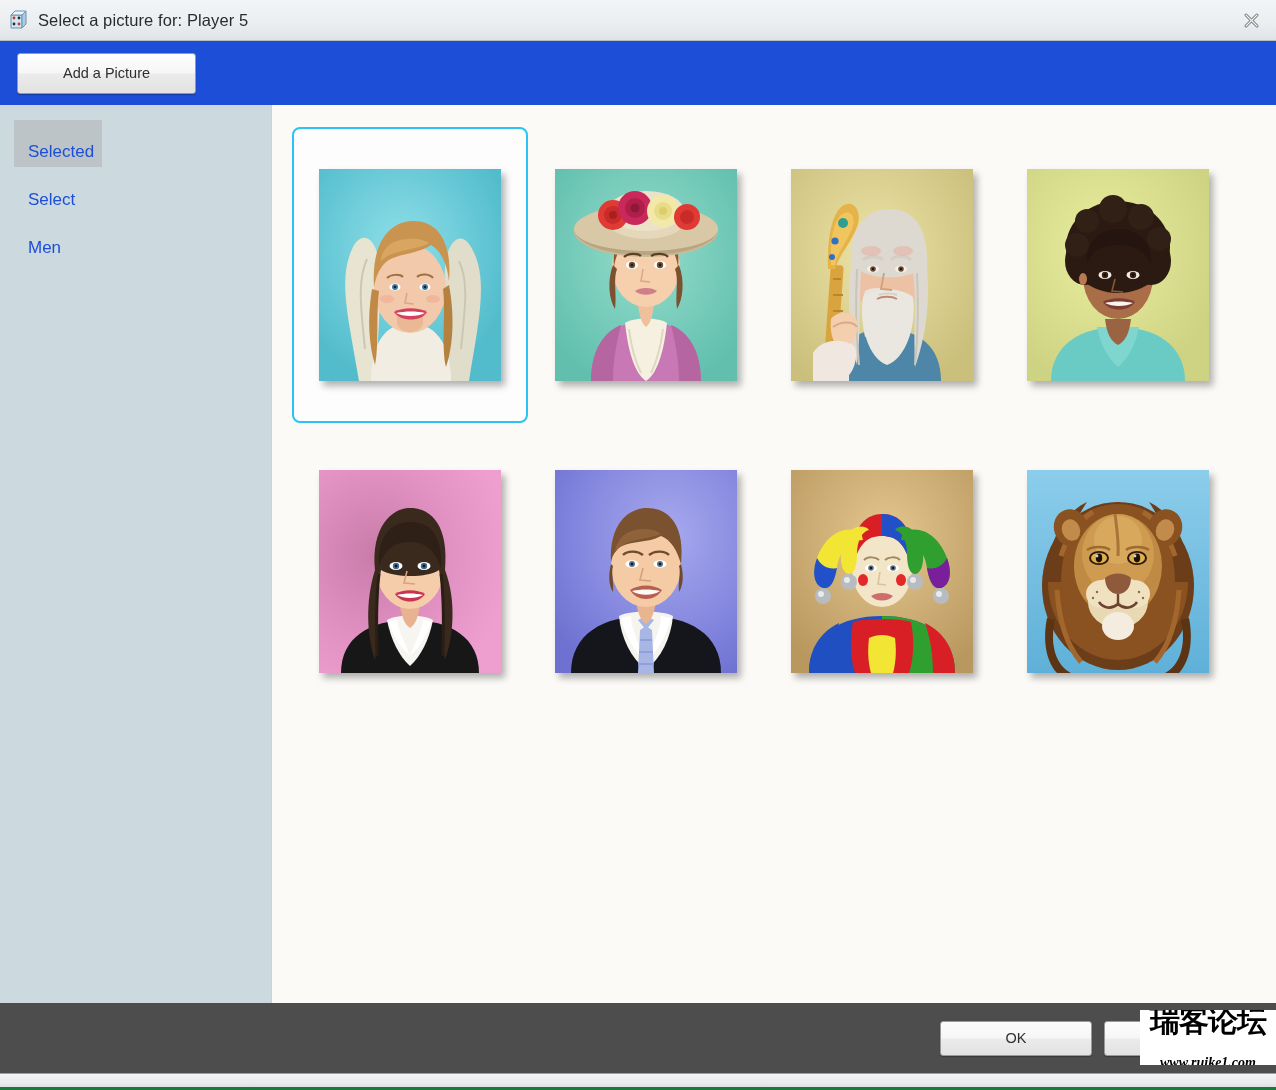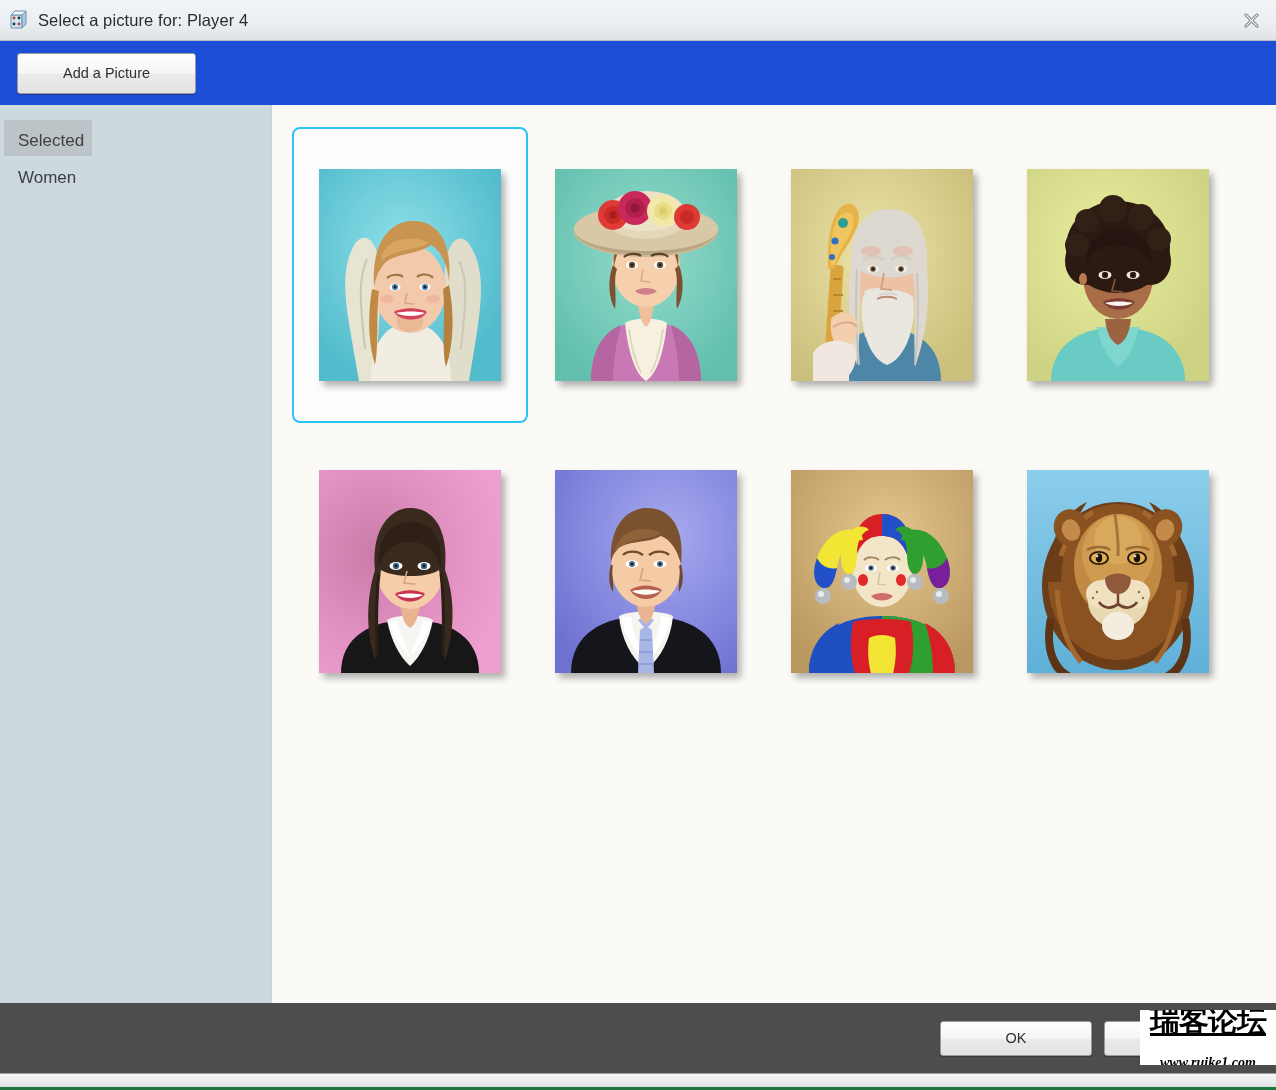--- a/index.html
+++ b/index.html
@@ -105,24 +105,24 @@
   .sidebar {
     width: 272px;
     flex: 0 0 272px;
     background: #ccd9df;
     border-right: 1px solid #cdd0d2;
     padding-top: 15px;
     box-sizing: border-box;
   }
   .side-item {
     font-size: 17px;
-    color: #404040;
+    color: #1d4ed8;
     line-height: 1;
-    padding: 12px 8px 7px 14px;
-    margin: 0 0 1px 4px;
+    padding: 23px 8px 7px 14px;
+    margin: 0 0 1px 14px;
     display: inline-block;
     cursor: pointer;
     white-space: nowrap;
   }
   .side-item.selected {
     background: #bcc4c8;
   }
   .side-row { display: block; }
 
   
@@ -195,21 +195,20 @@
     bottom: 8px;
     width: 136px;
     height: 55px;
     background: #ffffff;
     display: flex;
     flex-direction: column;
     align-items: center;
     justify-content: center;
     overflow: hidden;
     pointer-events: none;
-    text-decoration: underline;
   }
   .wm-cn {
     font-family: "DejaVu Sans", sans-serif;
     font-size: 30px;
     font-weight: bold;
     color: #000;
     line-height: 1;
     letter-spacing: -1px;
     white-space: nowrap;
   }
@@ -234,38 +233,39 @@
       <svg width="22" height="22" viewBox="0 0 22 22">
         <polygon points="3,6 14,6 14,19 3,19" fill="#cfe6f5" stroke="#6b93ad" stroke-width="1"></polygon>
         <polygon points="3,6 7,2 18,2 14,6" fill="#eaf5fc" stroke="#6b93ad" stroke-width="1"></polygon>
         <polygon points="14,6 18,2 18,15 14,19" fill="#a8cde4" stroke="#6b93ad" stroke-width="1"></polygon>
         <circle cx="6" cy="9" r="1.4" fill="#c0392b"></circle>
         <circle cx="11" cy="9" r="1.4" fill="#2b2b2b"></circle>
         <circle cx="6" cy="15" r="1.4" fill="#2b2b2b"></circle>
         <circle cx="11" cy="15" r="1.4" fill="#c0392b"></circle>
       </svg>
     </span>
-    <span class="title-text">Select a picture for: Player 4</span>
+    <span class="title-text">Select a picture for: Player 5</span>
     <span class="titlebar-close">
       <svg width="17" height="17" viewBox="0 0 17 17">
         <path d="M3 3 L14 14 M14 3 L3 14" stroke="#6e6e6e" stroke-width="3" stroke-linecap="round" fill="none"></path>
         <path d="M3 3 L14 14 M14 3 L3 14" stroke="#f6f6f6" stroke-width="1.2" stroke-linecap="round" fill="none"></path>
       </svg>
     </span>
   </div>
 
   <div class="toolbar">
     <div class="btn btn-add">Add a Picture</div>
   </div>
 
   <div class="body-area">
 
     <div class="sidebar">
       <div class="side-row"><span class="side-item selected">Selected</span></div>
-      <div class="side-row"><span class="side-item">Women</span></div>
+      <div class="side-row"><span class="side-item">Select</span></div>
+      <div class="side-row"><span class="side-item">Men</span></div>
     </div>
 
     <div class="content">
       <div class="grid">
 
         <div class="tile selected">
           <div class="thumb">
             <svg width="182" height="212" viewBox="0 0 182 212">
               <rect width="182" height="212" fill="#6fcfdd"></rect>
               <radialGradient id="g1" cx="45%" cy="38%" r="62%">

